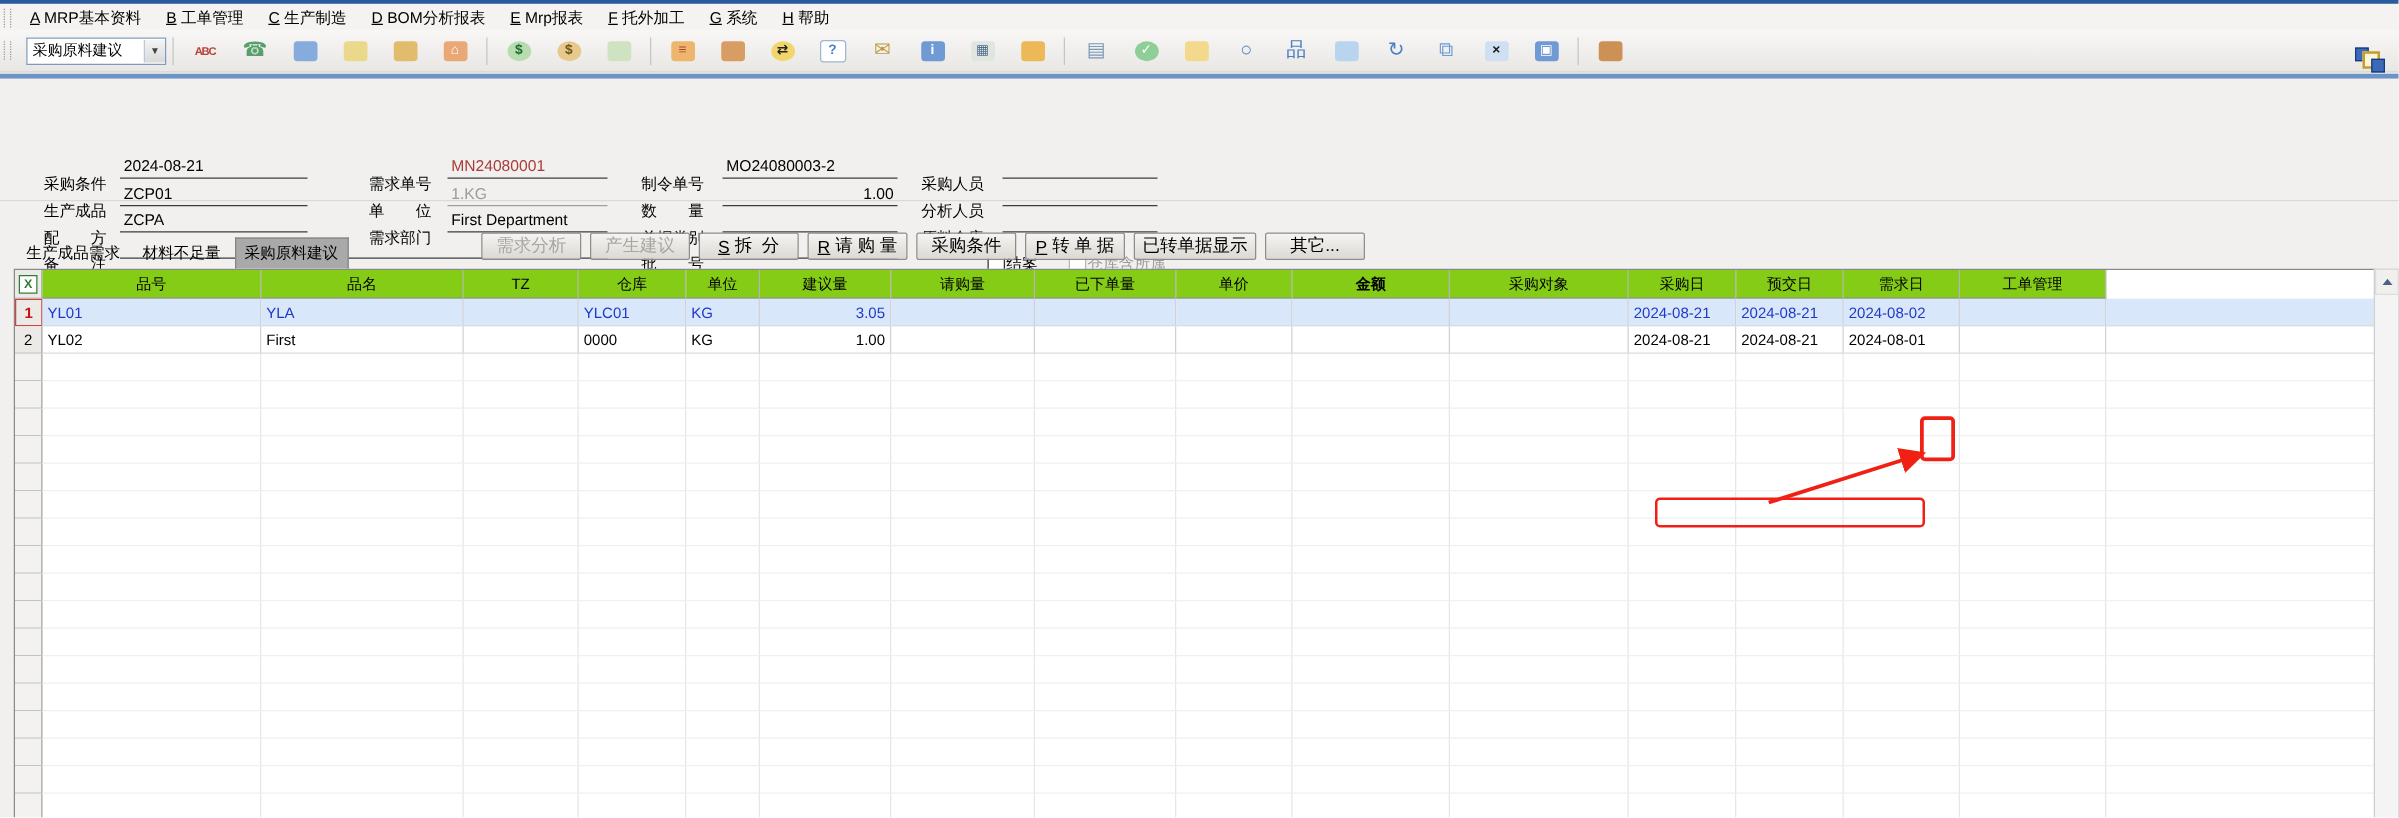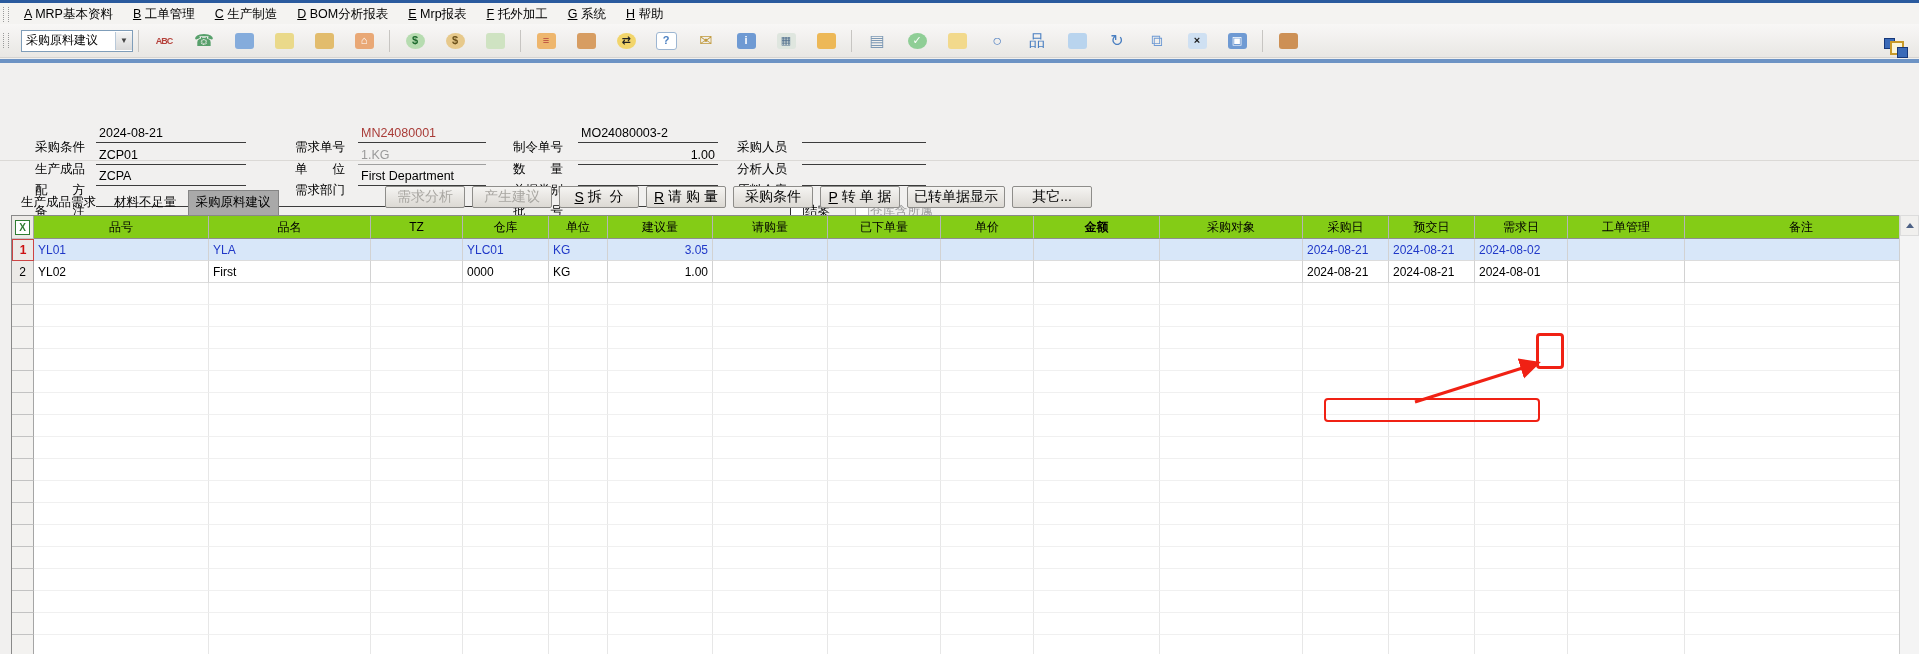--- a/index.html
+++ b/index.html
@@ -288,21 +288,20 @@
         <div class="t-cell" style="flex: 0 0 105px;">建议量</div>
         <div class="t-cell" style="flex: 0 0 115px;">请购量</div>
         <div class="t-cell" style="flex: 0 0 113px;">已下单量</div>
         <div class="t-cell" style="flex: 0 0 93px;">单价</div>
         <div class="t-cell" style="flex: 0 0 126px; font-weight: bold;">金额</div>
         <div class="t-cell" style="flex: 0 0 143px;">采购对象</div>
         <div class="t-cell" style="flex: 0 0 86px;">采购日</div>
         <div class="t-cell" style="flex: 0 0 86px;">预交日</div>
         <div class="t-cell" style="flex: 0 0 93px;">需求日</div>
         <div class="t-cell" style="flex: 0 0 117px;">工单管理</div>
-        <div class="t-cell" style="flex: 1 0 199px;">备注</div>
       </div>
       <div class="t-row sel">
         <div class="t-rowhdr">1</div>
         <div class="t-cell" style="flex: 0 0 175px;">YL01</div>
         <div class="t-cell" style="flex: 0 0 162px;">YLA</div>
         <div class="t-cell" style="flex: 0 0 92px;"></div>
         <div class="t-cell" style="flex: 0 0 86px;">YLC01</div>
         <div class="t-cell" style="flex: 0 0 59px;">KG</div>
         <div class="t-cell al-r" style="flex: 0 0 105px;">3.05</div>
         <div class="t-cell al-r" style="flex: 0 0 115px;"></div>

